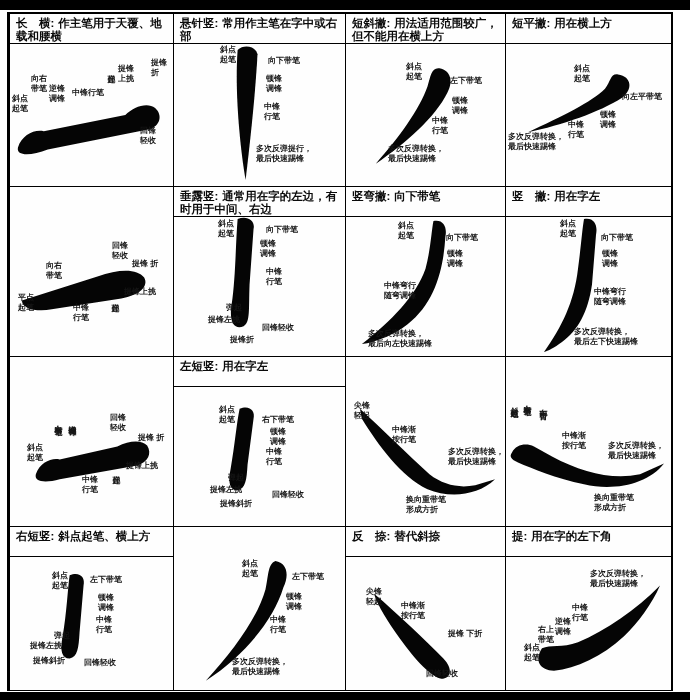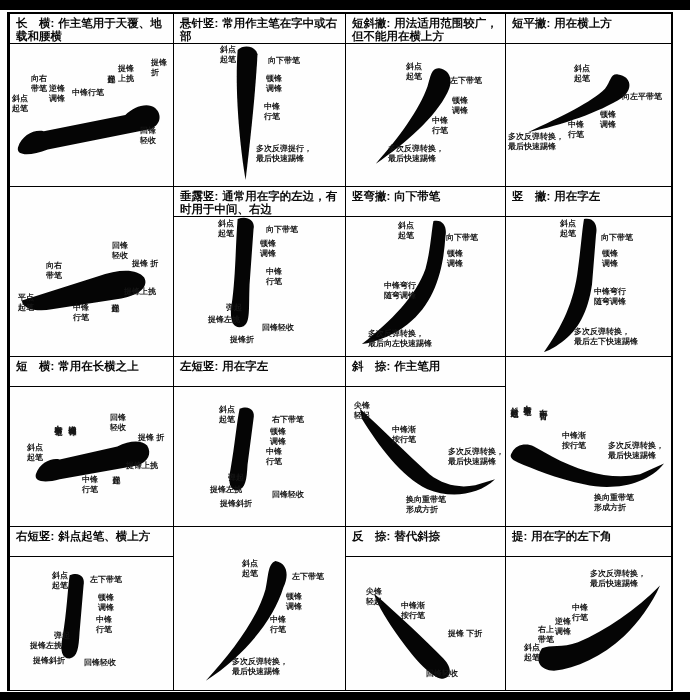--- a/index.html
+++ b/index.html
@@ -192,21 +192,20 @@
       <span class="lb" style="left:96px;top:32px">顿锋
 调锋</span>
       <span class="lb" style="left:88px;top:70px">中锋弯行
 随弯调锋</span>
       <span class="lb" style="left:68px;top:110px">多次反弹转换，
 最后左下快速踢锋</span>
     </div>
   </div>
 
   <div class="cell">
-    <div class="hd"><span class="nm">短　横:</span><span class="ds">常用在长横之上</span></div>
     <div class="fig">
       <svg class="glyph" viewBox="0 0 164 140" preserveAspectRatio="none">
           <path d="M26,88 C30,76 42,71 50,73 L108,60 C120,54 132,53 138,59 C143,67 139,76 128,79 L50,93 C36,97 24,96 26,88 Z"></path>
         </svg>
       <span class="lb" style="left:17px;top:56px">斜点
 起笔</span>
       <span class="lb v" style="left:42px;top:32px">向右带笔</span>
       <span class="lb v" style="left:56px;top:32px">逆锋调锋</span>
       <span class="lb" style="left:72px;top:88px">中锋
 行笔</span>
@@ -219,34 +218,33 @@
   </div>
 
   <div class="cell">
     <div class="hd"><span class="nm">左短竖:</span><span class="ds">用在字左</span></div>
     <div class="fig">
       <svg class="glyph" viewBox="0 0 172 140" preserveAspectRatio="none">
           <path d="M66,22 C76,18 82,24 80,32 L74,78 C73,94 72,102 64,104 C56,104 54,96 57,82 C61,60 63,36 66,22 Z"></path>
         </svg>
       <span class="lb" style="left:45px;top:18px">斜点
 起笔</span>
-      <span class="lb" style="left:98px;top:28px">右下带笔</span>
+      <span class="lb" style="left:88px;top:28px">右下带笔</span>
       <span class="lb" style="left:96px;top:40px">顿锋
 调锋</span>
       <span class="lb" style="left:92px;top:60px">中锋
 行笔</span>
       <span class="lb" style="left:54px;top:86px">弹起</span>
       <span class="lb" style="left:36px;top:98px">提锋左挑</span>
       <span class="lb" style="left:98px;top:103px">回锋轻收</span>
       <span class="lb" style="left:46px;top:112px">提锋斜折</span>
     </div>
   </div>
 
   <div class="cell">
-    <div class="hd"><span class="nm">斜　捺:</span><span class="ds">作主笔用</span></div>
     <div class="fig">
       <svg class="glyph" viewBox="0 0 160 140" preserveAspectRatio="none">
           <path d="M14,22 C36,42 62,68 84,88 C98,99 114,102 130,99 L150,93 C132,110 104,112 82,103 C56,91 32,58 16,32 Z"></path>
         </svg>
       <span class="lb" style="left:8px;top:14px">尖锋
 轻起</span>
       <span class="lb" style="left:46px;top:38px">中锋渐
 按行笔</span>
       <span class="lb" style="left:102px;top:60px">多次反弹转换，
 最后快速踢锋</span>

